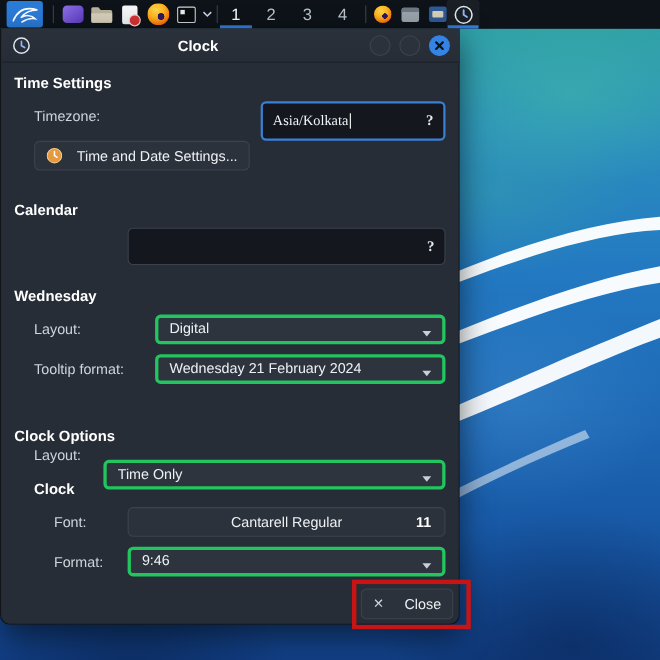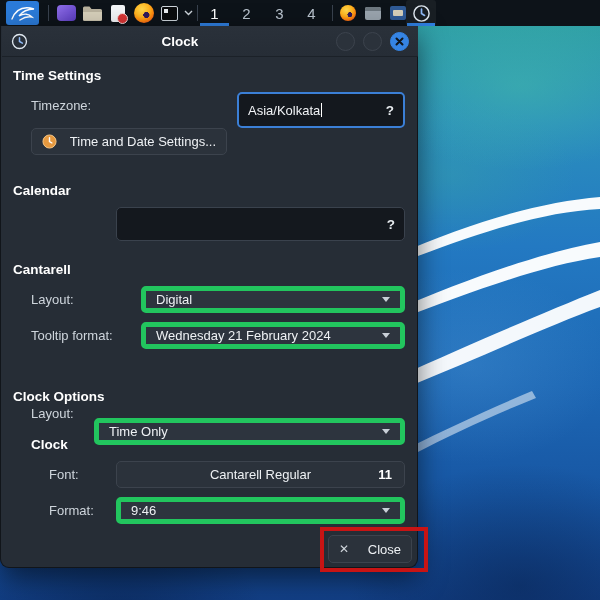--- a/index.html
+++ b/index.html
@@ -60,33 +60,33 @@
   .title { position:absolute; left:0; right:60px; text-align:center; font-weight:bold; font-size:13.5px; color:#ffffff; }
   .winbtns { margin-left:auto; display:flex; gap:8px; z-index:2; }
   .winbtn { width:19px; height:19px; border-radius:50%; background:#2b323b; border:1px solid #3c434d; display:flex; align-items:center; justify-content:center; }
   .winbtn.close { background:#3584e4; border-color:#3584e4; }
 
   .sec-header { position:absolute; left:12px; font-weight:bold; color:#ffffff; font-size:13.5px; }
   .row-label { position:absolute; color:#ced5dc; line-height:27px; }
 
   .text-input {
     position:absolute; height:27px; background:#14181e; border:1px solid #3a424d;
-    border-radius:5px; display:flex; align-items:center; padding:16px 9px; color:#f2f4f7;
+    border-radius:5px; display:flex; align-items:center; padding:16px 9px; color:#f2f4f7;font-family:Liberation Serif, serif;
   }
   .text-input.focused { border:2px solid #3b7fd6; }
   .caret { display:inline-block; width:1px; height:14px; background:#ffffff; margin-left:1px; }
   .help-q { margin-left:auto; color:#e8ecf0; font-weight:bold; font-size:13.5px; }
 
   .push-btn {
     position:absolute; height:27px; background:#2b323b; border:1px solid #3c434d;
     border-radius:5px; display:flex; align-items:center; justify-content:space-between; gap:6px; color:#eef1f4; padding:0 10px;
   }
   .dropdown {
-    position:absolute; height:27px; background:#2d343e; border:5px solid #22c55e;
-    border-radius:5px; display:flex; align-items:center; padding:4px 10px; color:#eef1f4;
+    position:absolute; height:27px; background:#2d343e; border:3px solid #22c55e;
+    border-radius:5px; display:flex; align-items:flex-end; padding:4px 10px; color:#eef1f4;
   }
   .dd-chevron { margin-left:auto; width:0; height:0; border-left:4.5px solid transparent; border-right:4.5px solid transparent; border-top:5.5px solid #c8cfd7; }
   .font-btn { justify-content:center; position:relative; }
   .font-size { position:absolute; right:12px; font-weight:bold; color:#ffffff; }
 
   .lifebuoy { width:15px; height:15px; border-radius:50%; position:relative; flex:none;
     background:conic-gradient(#c63d3d 0 12%, #f2f2f2 12% 25%, #c63d3d 25% 37%, #f2f2f2 37% 50%, #c63d3d 50% 62%, #f2f2f2 62% 75%, #c63d3d 75% 87%, #f2f2f2 87% 100%); }
   .lifebuoy::after { content:""; position:absolute; inset:4px; border-radius:50%; background:#2b323b; }
   .close-x { color:#cfd5db; font-size:12px; }
 
@@ -208,21 +208,21 @@
     </svg>
     <span>Time and Date Settings...</span>
   </div>
 
   <div class="sec-header" style="top:157px">Calendar</div>
   <div class="text-input" style="left:115px;top:181px;width:289px">
     <span></span>
     <span class="help-q">?</span>
   </div>
 
-  <div class="sec-header" style="top:236px">Cantarell</div>
+  <div class="sec-header" style="top:236px">Wednesday</div>
   <div class="row-label" style="left:30px;top:260px">Layout:</div>
   <div class="dropdown" style="left:140px;top:260px;width:264px">
     <span>Digital</span>
     <span class="dd-chevron"></span>
   </div>
   <div class="row-label" style="left:30px;top:296px">Tooltip format:</div>
   <div class="dropdown" style="left:140px;top:296px;width:264px">
     <span>Wednesday 21 February 2024</span>
     <span class="dd-chevron"></span>
   </div>

